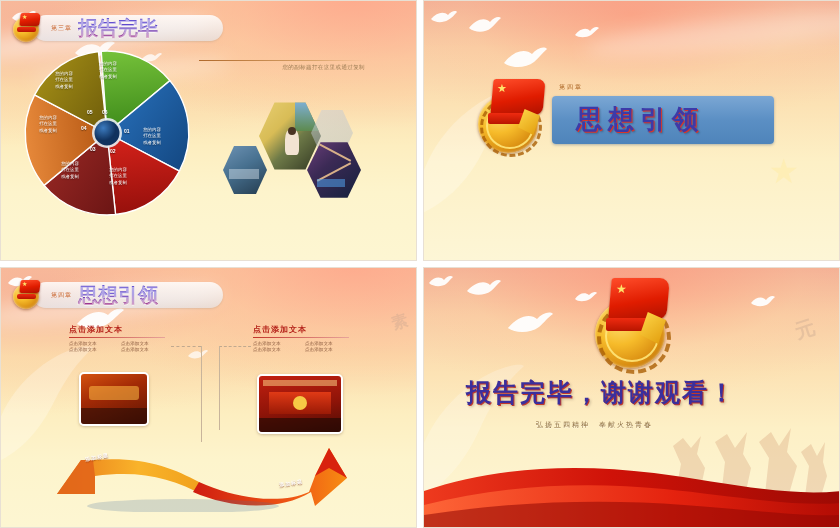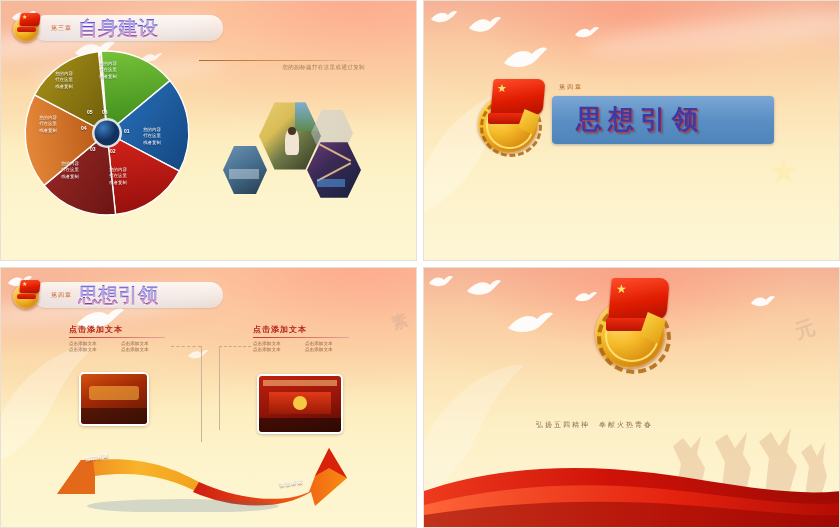--- a/index.html
+++ b/index.html
@@ -126,21 +126,21 @@
     <div class="hdr" style="left:4px;top:10px;width:230px;height:34px;">
       <div class="plate"></div>
 
       <div class="emblem" style="left:6px;top:2px;width:32px;height:30px;">
         <div class="disc" style="left:2px;top:4px;width:26px;height:25px;"></div>
         <div class="flag" style="left:9px;top:0px;width:20px;height:13px;border-radius:2px 4px 3px 2px;transform:skewX(-6deg);"></div>
         <div class="star" style="left:11px;top:1px;font-size:6px;">★</div>
         <div class="band" style="left:6px;top:14px;width:19px;height:5px;"></div>
       </div>
       <span class="chap">第三章</span>
-      <span class="ttl">自身建设</span>
+      <span class="ttl">报告完毕</span>
     </div>
 
     <div class="pie" style="left:18px;top:48px;width:180px;height:175px;">
       <svg width="180" height="175" viewBox="0 0 180 175">
         <defs>
           <radialGradient id="hubg" cx="35%" cy="30%">
               <stop offset="0%" stop-color="#3c7bbf"></stop>
               <stop offset="100%" stop-color="#10325e"></stop>
             </radialGradient>
           <linearGradient id="g06" x1="0" y1="0" x2="0" y2="1">
@@ -425,20 +425,21 @@
       <svg width="170" height="90" viewBox="0 0 170 90">
         <g fill="#b9643f" opacity=".55">
           <path d="M16 88 L22 56 L14 38 L24 30 L32 40 L42 28 L38 46 L46 60 L40 88 Z"></path>
           <path d="M62 88 L66 54 L56 34 L68 26 L76 40 L88 24 L84 46 L92 60 L86 88 Z"></path>
           <path d="M106 86 L110 50 L100 34 L112 24 L120 38 L132 20 L128 44 L138 58 L130 86 Z"></path>
           <path d="M146 88 L150 58 L142 44 L152 36 L158 48 L166 34 L164 54 L168 68 L162 88 Z"></path>
         </g>
       </svg>
     </div>
 
+    <div class="thanks" style="left:42px;top:108px;">报告完毕，谢谢观看！</div>
     <div class="thanks-sub" style="left:112px;top:152px;">弘扬五四精神　奉献火热青春</div>
 
     <svg class="redwave" viewBox="0 0 417 70" preserveAspectRatio="none">
       <defs>
         <linearGradient id="w1" x1="0" y1="0" x2="1" y2="0">
             <stop offset="0%" stop-color="#ee3a1e"></stop>
             <stop offset="45%" stop-color="#cf1208"></stop>
             <stop offset="100%" stop-color="#9d0a04"></stop>
           </linearGradient>
         <linearGradient id="w2" x1="0" y1="0" x2="1" y2="0">

